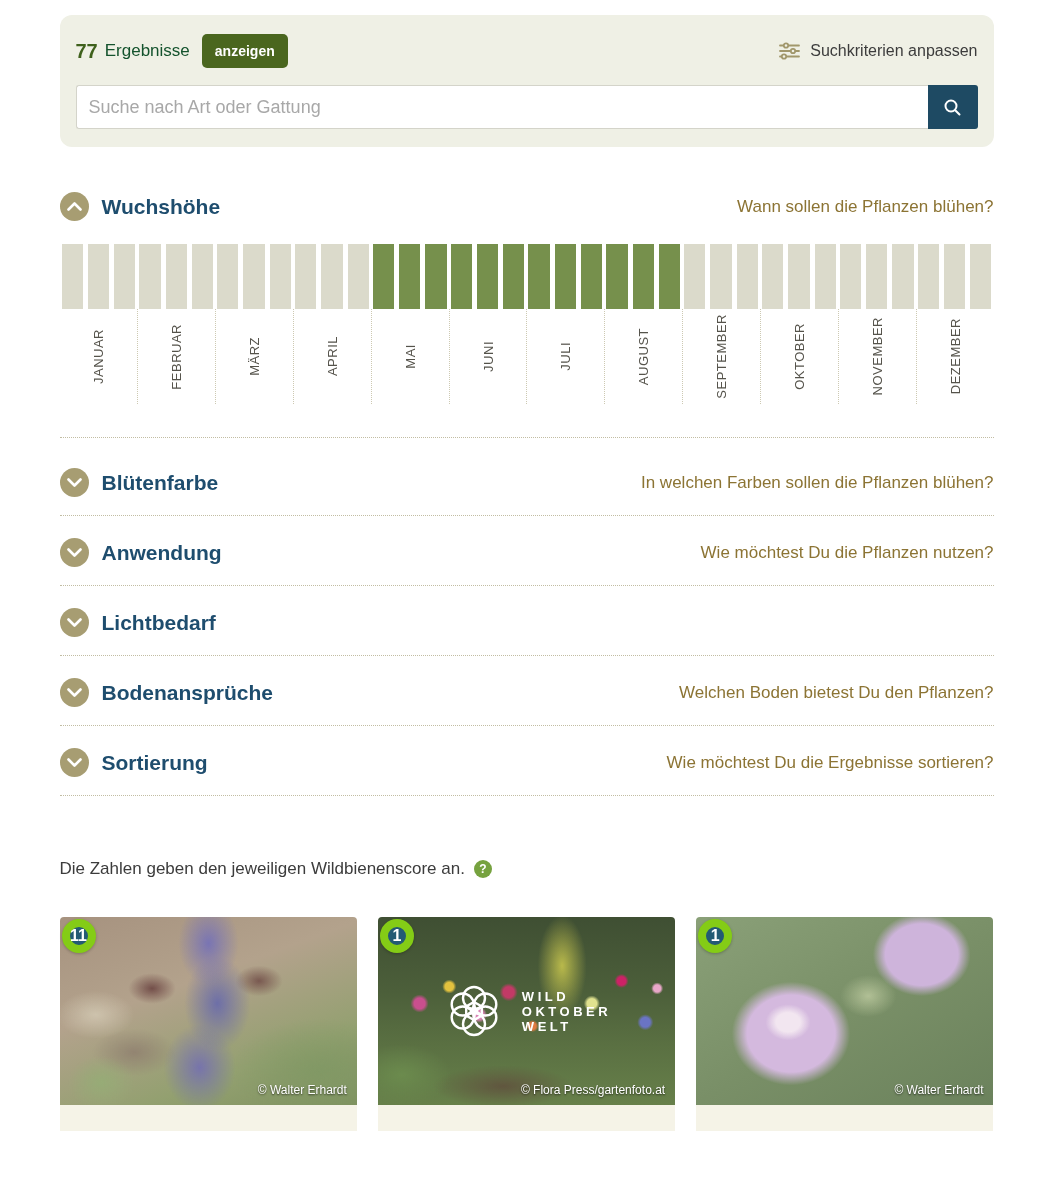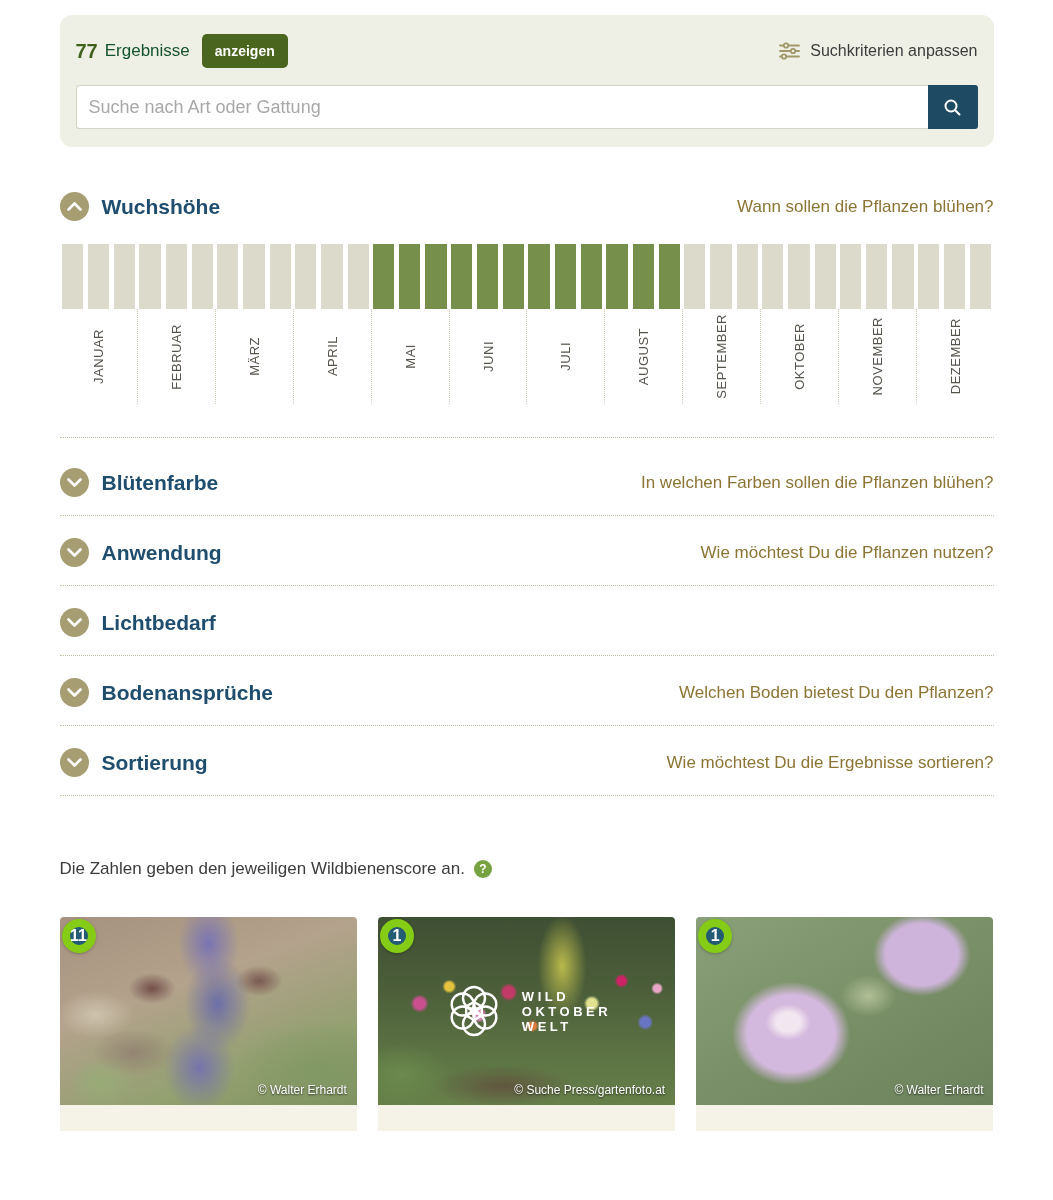--- a/index.html
+++ b/index.html
@@ -376,21 +376,21 @@
               <circle cx="20.7" cy="25.5" r="11"></circle>
               <polygon points="32,23 39.8,27.5 39.8,36.5 32,41 24.2,36.5 24.2,27.5"></polygon>
               <line x1="24.2" y1="27.5" x2="39.8" y2="36.5"></line>
             </svg>
             <div class="logo-text">
               <span class="logo-line">WILD</span>
               <span class="logo-line">OKTOBER</span>
               <span class="logo-line">WELT</span>
             </div>
           </div>
-          <span class="credit">© Suche Press/gartenfoto.at</span>
+          <span class="credit">© Flora Press/gartenfoto.at</span>
         </div>
         <div class="card-footer"></div>
       </article>
       <article class="card">
         <span class="badge">1</span>
         <div class="photo photo-2">
           <span class="credit">© Walter Erhardt</span>
         </div>
         <div class="card-footer"></div>
       </article>

